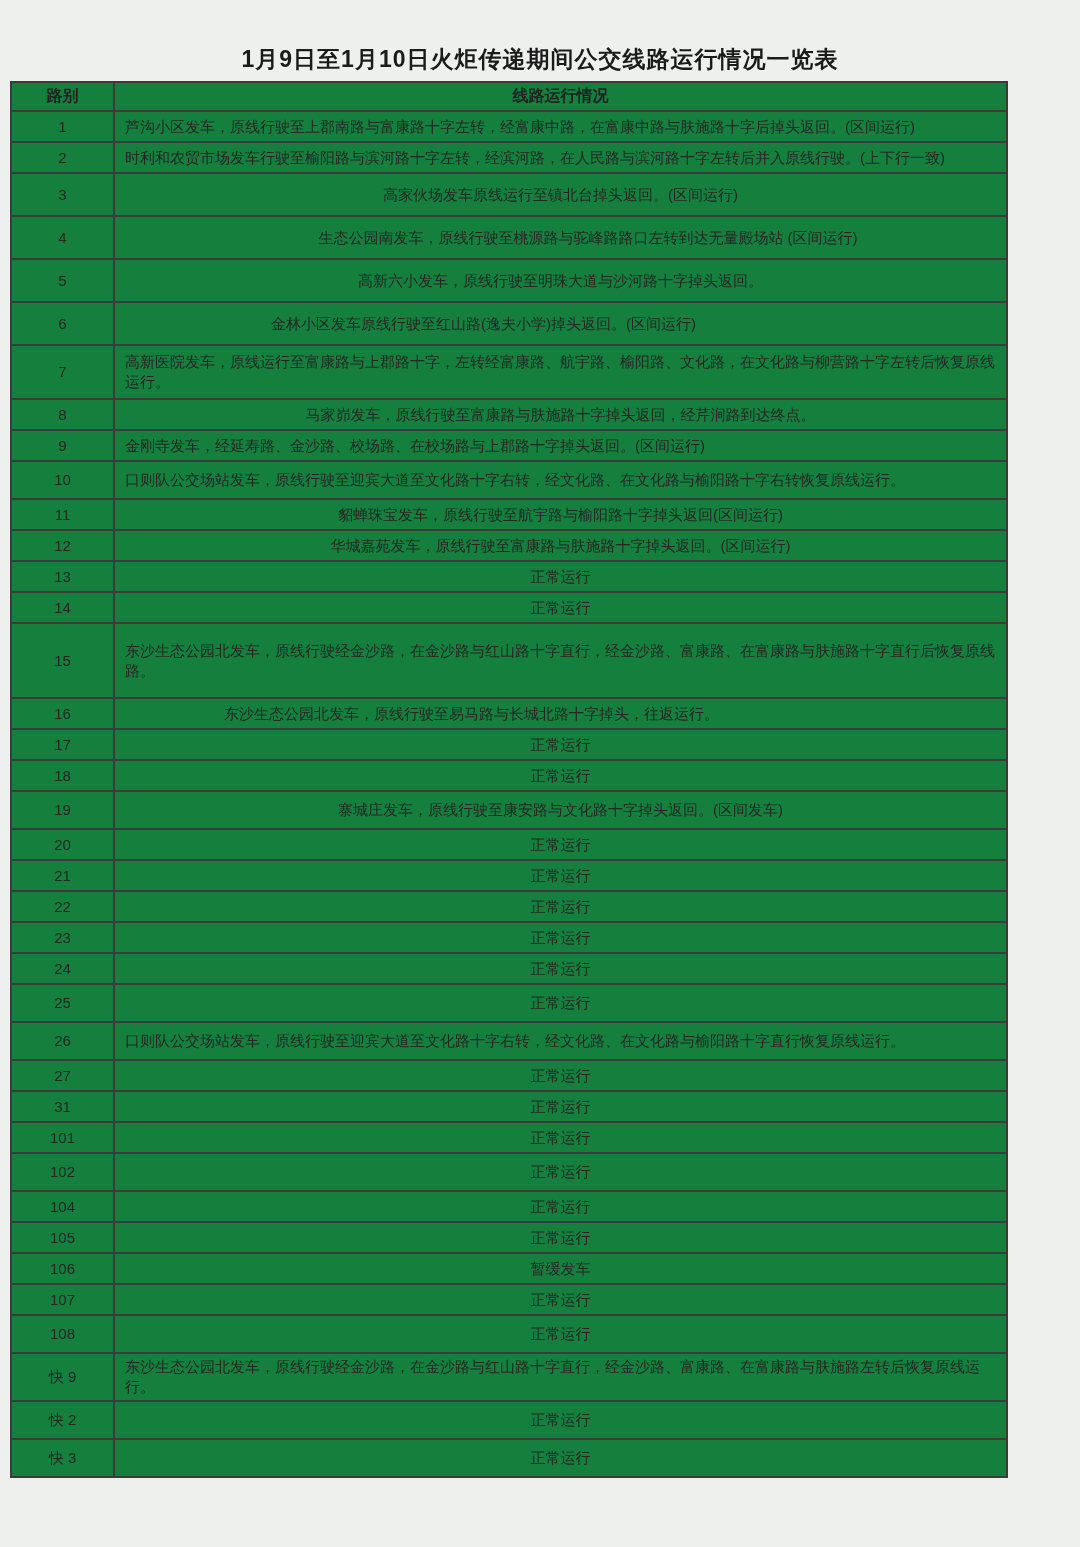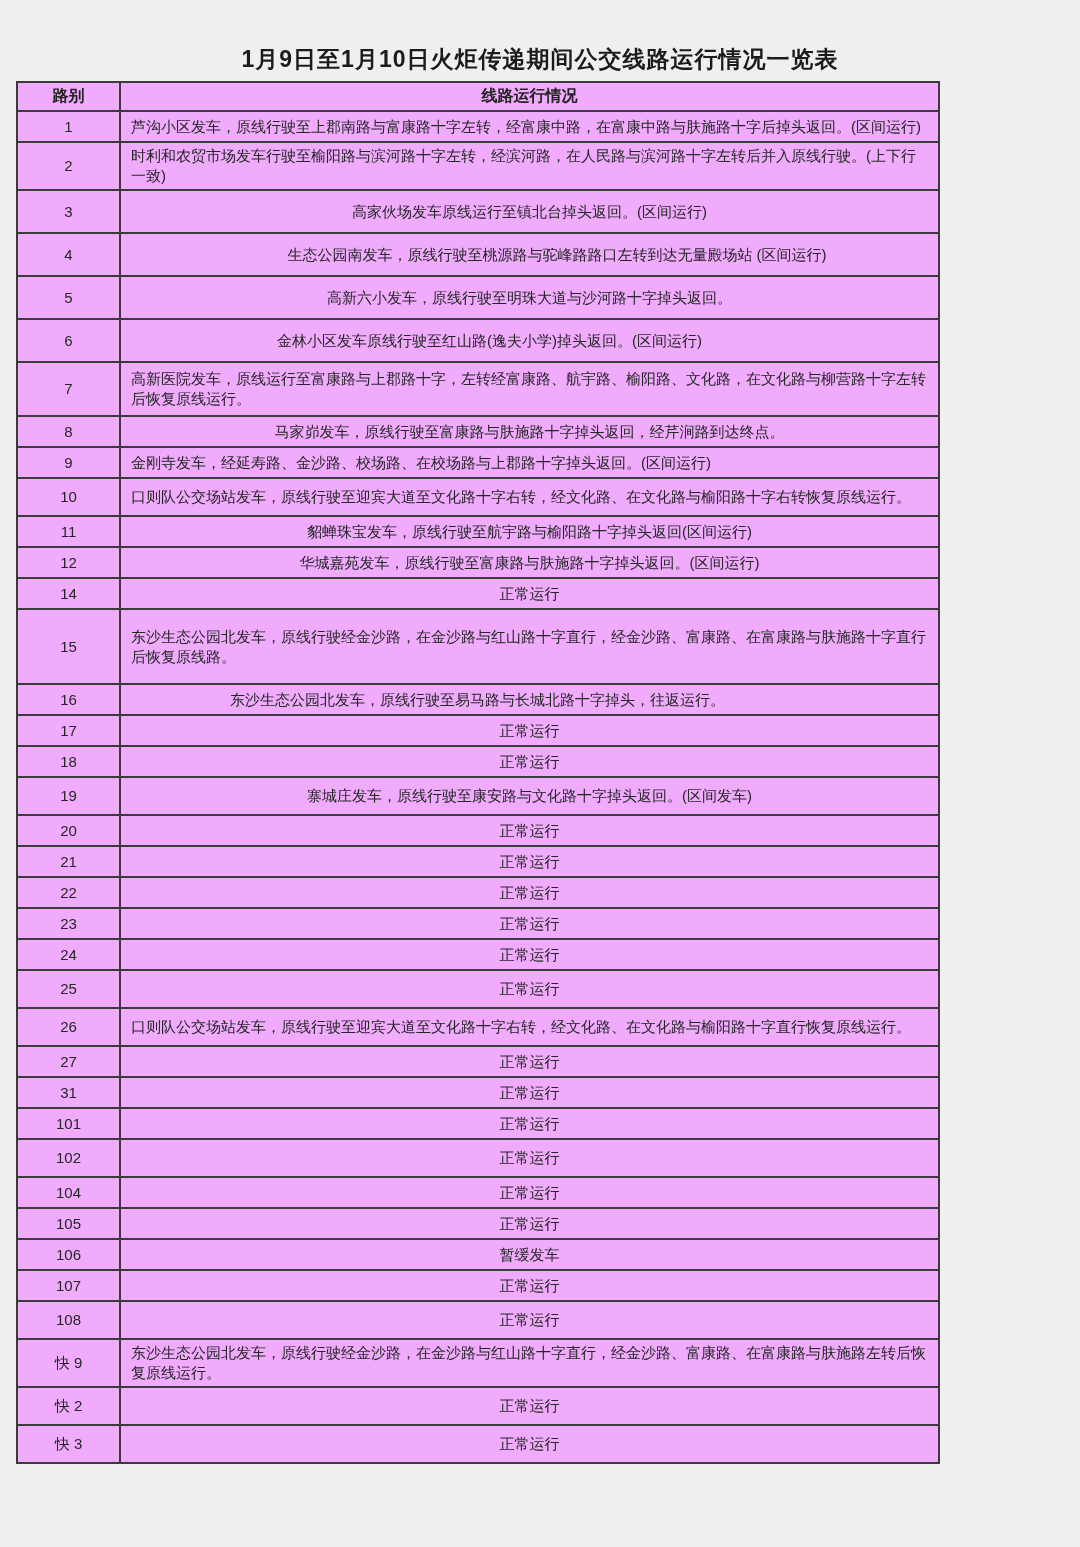--- a/index.html
+++ b/index.html
@@ -17,23 +17,23 @@
     text-align: center;
     font-size: 23px;
     line-height: 26px;
     font-weight: bold;
     color: #1b1b1b;
     letter-spacing: 1px;
   }
   table.routes {
     border-collapse: collapse;
     table-layout: fixed;
-    margin-left: 16px;
-    width: 924px;
-    background: #f0abfc;
+    margin-left: 10px;
+    width: 998px;
+    background: #15803d;
   }
   th, td {
     border: 2px solid #3b3b3b;
     vertical-align: middle;
     word-break: break-all;
   }
   th {
     font-size: 16px;
     font-weight: bold;
     text-align: center;
@@ -115,20 +115,24 @@
         </tr>
         <tr>
           <td class="route-cell">11</td>
           <td class="status-cell align-center">貂蝉珠宝发车，原线行驶至航宇路与榆阳路十字掉头返回(区间运行)</td>
         </tr>
         <tr>
           <td class="route-cell">12</td>
           <td class="status-cell align-center">华城嘉苑发车，原线行驶至富康路与肤施路十字掉头返回。(区间运行)</td>
         </tr>
         <tr>
+          <td class="route-cell">13</td>
+          <td class="status-cell align-center">正常运行</td>
+        </tr>
+        <tr>
           <td class="route-cell">14</td>
           <td class="status-cell align-center">正常运行</td>
         </tr>
         <tr class="double-tall">
           <td class="route-cell">15</td>
           <td class="status-cell align-left">东沙生态公园北发车，原线行驶经金沙路，在金沙路与红山路十字直行，经金沙路、富康路、在富康路与肤施路十字直行后恢复原线路。</td>
         </tr>
         <tr>
           <td class="route-cell">16</td>
           <td class="status-cell align-indent-md">东沙生态公园北发车，原线行驶至易马路与长城北路十字掉头，往返运行。</td>

